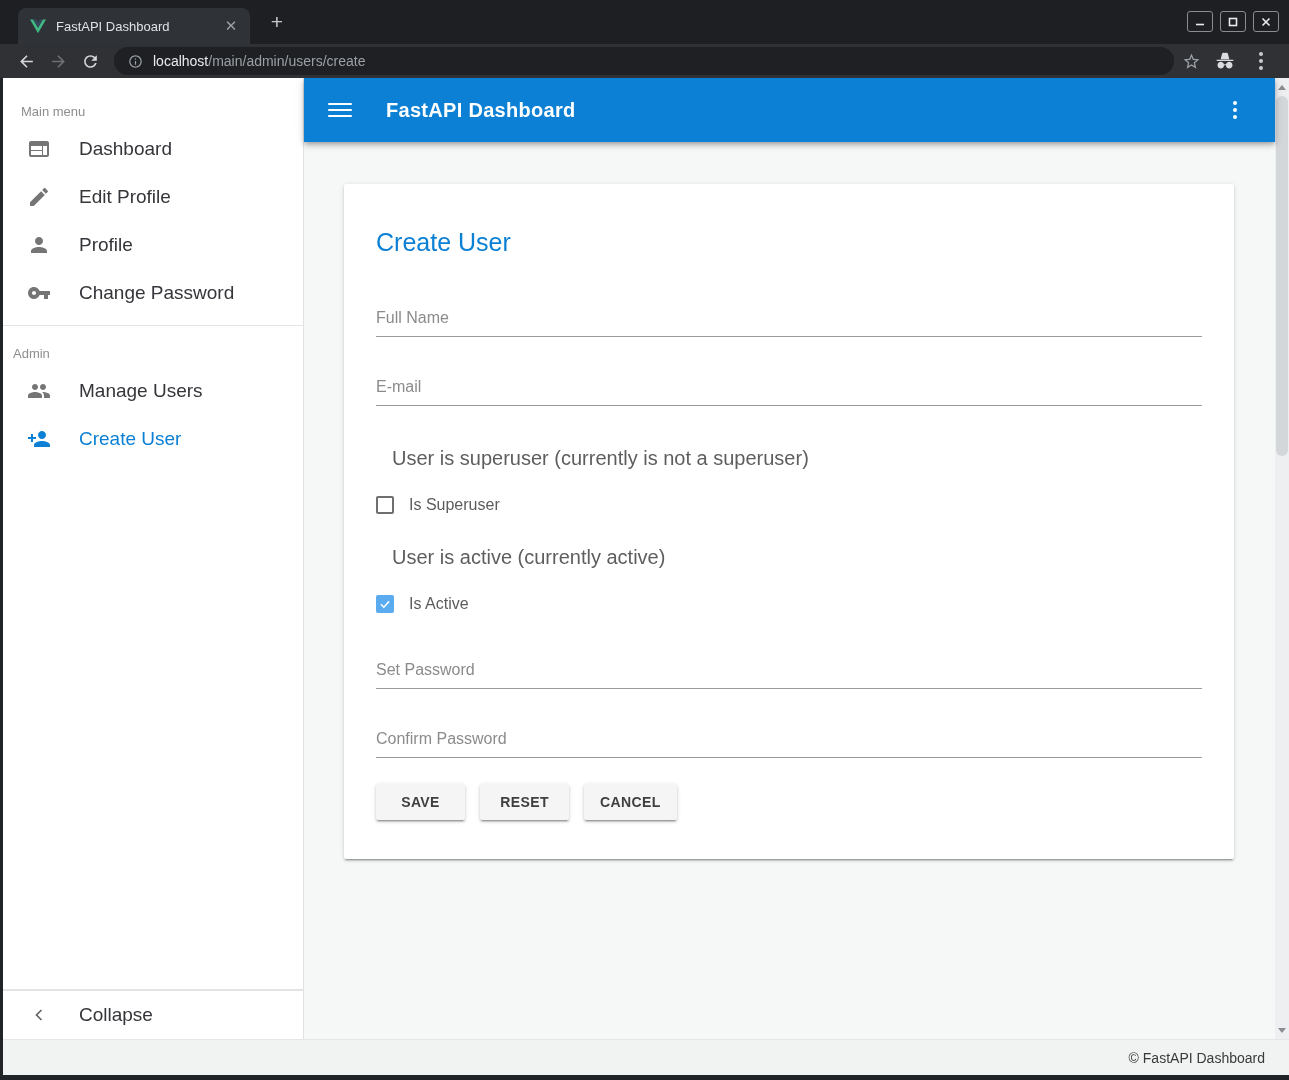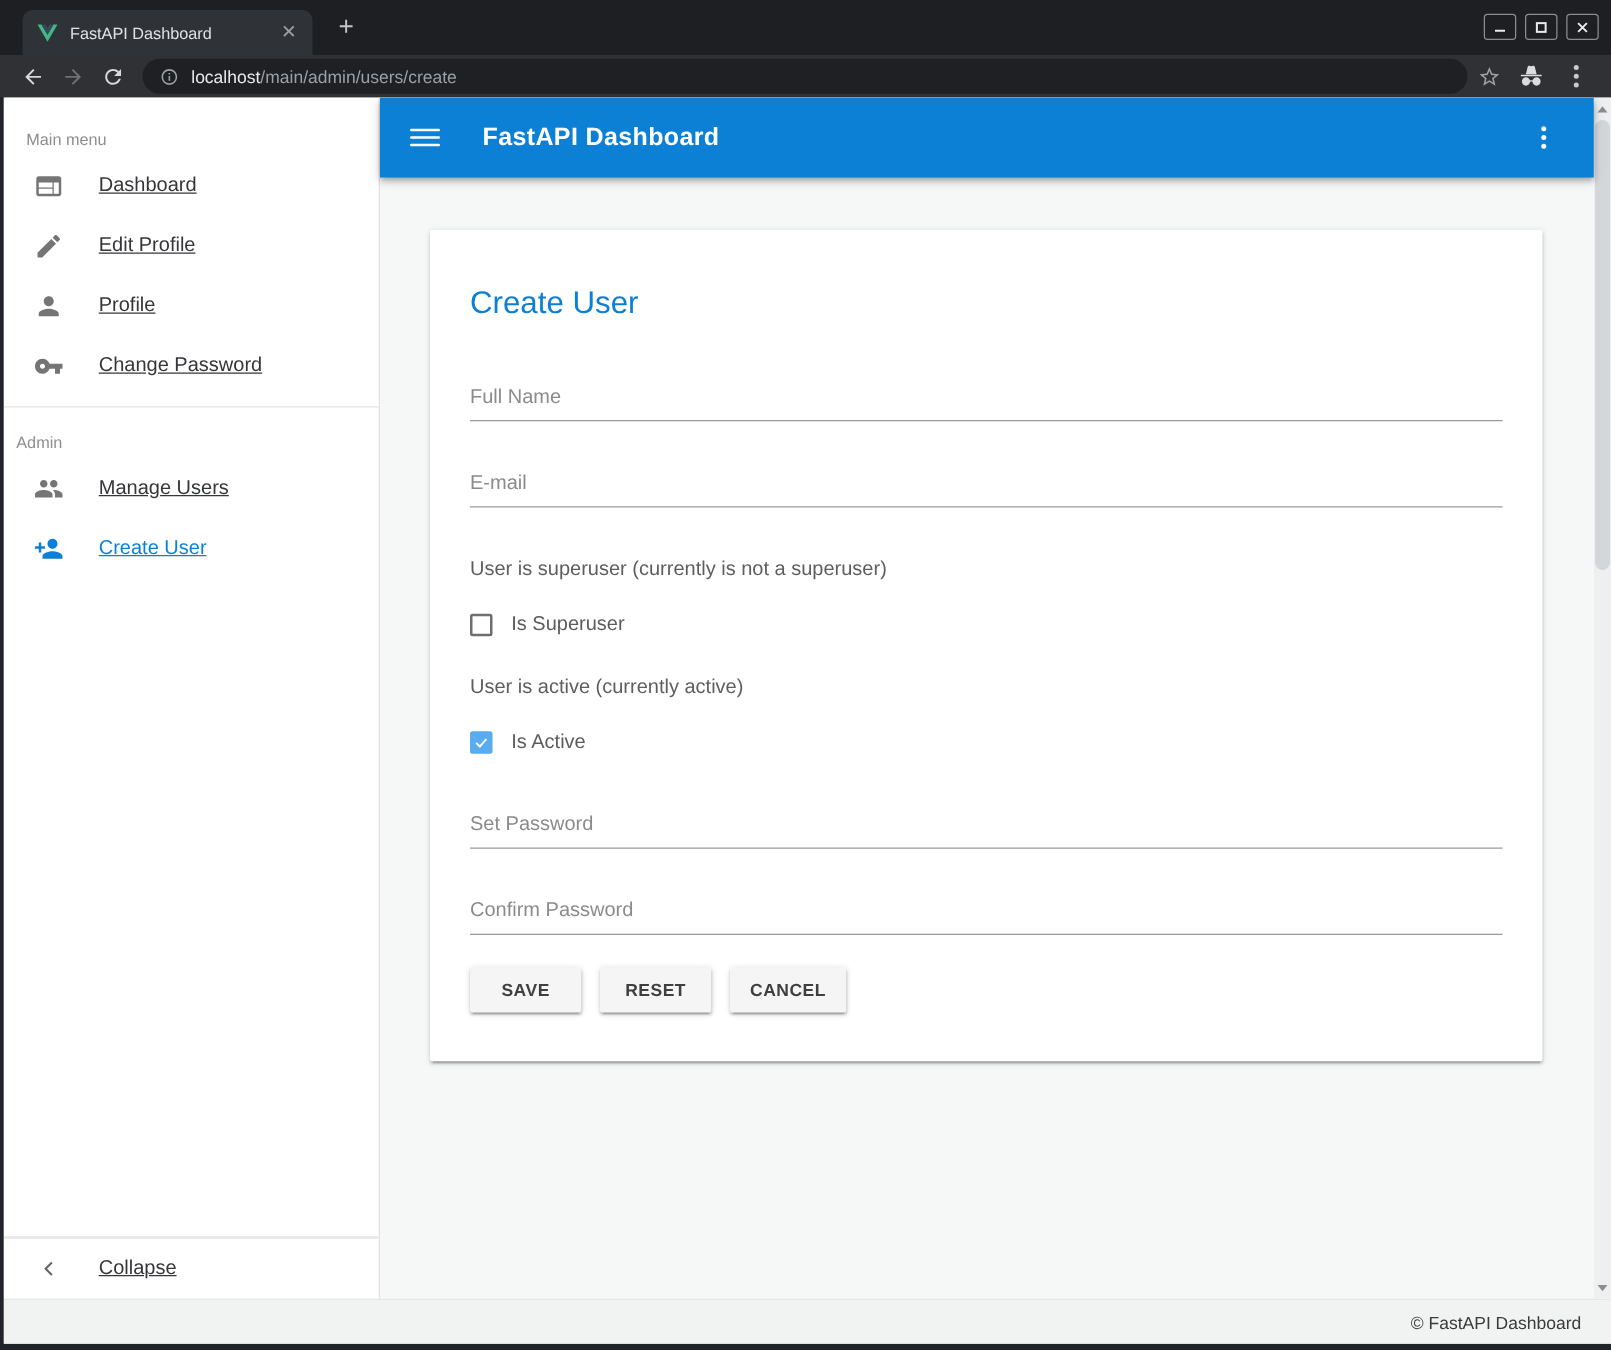--- a/index.html
+++ b/index.html
@@ -47,21 +47,21 @@
   .body-row { flex:1; display:flex; min-height:0; }
 
   
   .sidebar { width:301px; background:#fff; border-right:1px solid #e2e2e2;
     display:flex; flex-direction:column;justify-content:flex-end; }
   .section-label { margin:26px 0 6px 18px; font-size:13px; color:#8e8e8e; }
   .nav-item { height:48px; display:flex; align-items:center; padding-left:24px;
     cursor:pointer; }
   .nav-item .ico { width:24px; height:24px; color:#757575; }
   .nav-item .ico svg { width:24px; height:24px; fill:currentColor; }
-  .nav-item .lbl { margin-left:28px; font-size:16px; color:#35363a;text-decoration:underline; }
+  .nav-item .lbl { margin-left:28px; font-size:19px; color:#35363a; }
   .nav-item.active .ico { color:var(--primary,#0c80d4); }
   .nav-item.active .lbl { color:var(--primary,#0c80d4); }
   .divider { border:none; border-top:1px solid #e4e4e4; margin:8px 0; }
   .sidebar .spacer { flex:1; }
   .sidebar .divider.tight { margin:0; }
   .thin-ico { width:24px; height:24px; color:#616161; }
   .thin-ico svg { width:24px; height:24px; stroke:currentColor; stroke-width:1.6;
     fill:none; }
 
   
@@ -82,21 +82,21 @@
   .content { flex:1; padding:42px 41px 0 40px; overflow:hidden; }
   .card { background:#fff; border-radius:2px; padding:44px 32px 39px;
     box-shadow:0 3px 1px -2px rgba(0,0,0,.2),0 2px 2px 0 rgba(0,0,0,.14),0 1px 5px 0 rgba(0,0,0,.12); }
   .card-title { font-size:25px; font-weight:500; color:var(--primary,#0c80d4);
     margin-bottom:52px; }
   .field { margin-bottom:41px; }
   .field input { width:100%; border:none; border-bottom:1px solid #9b9b9b;
     background:transparent; font-family:inherit; font-size:16px; color:#c2410c;
     padding:0 0 9px 0; outline:none; }
   .field input::placeholder { color:#8b8b8b; opacity:1; }
-  .note { font-size:16px; color:#5e5e5e; margin:0 0 26px; }
+  .note { font-size:20px; color:#5e5e5e; margin:0 16px 26px; }
   .check-row { display:flex; align-items:flex-end; margin-bottom:32px; }
   .checkbox { width:18px; height:18px; border-radius:2px; flex:0 0 auto; }
   .checkbox.unchecked { border:2px solid #6f6f6f; background:#fff; }
   .checkbox.checked { background:var(--checkbox,#5aabf0); display:flex;
     align-items:center; justify-content:center; }
   .checkbox.checked svg { width:14px; height:14px; stroke:#fff; stroke-width:2.6;
     fill:none; }
   .check-row .lbl { margin-left:15px; font-size:16px; color:#5c5c5c; }
   .gap-lg { height:16px; }
   .btn-row { display:flex; margin-top:26px; }

